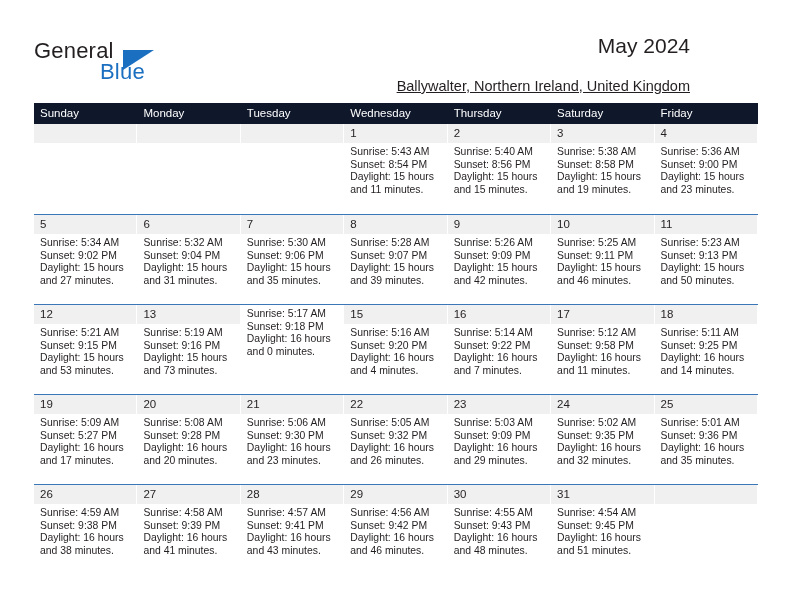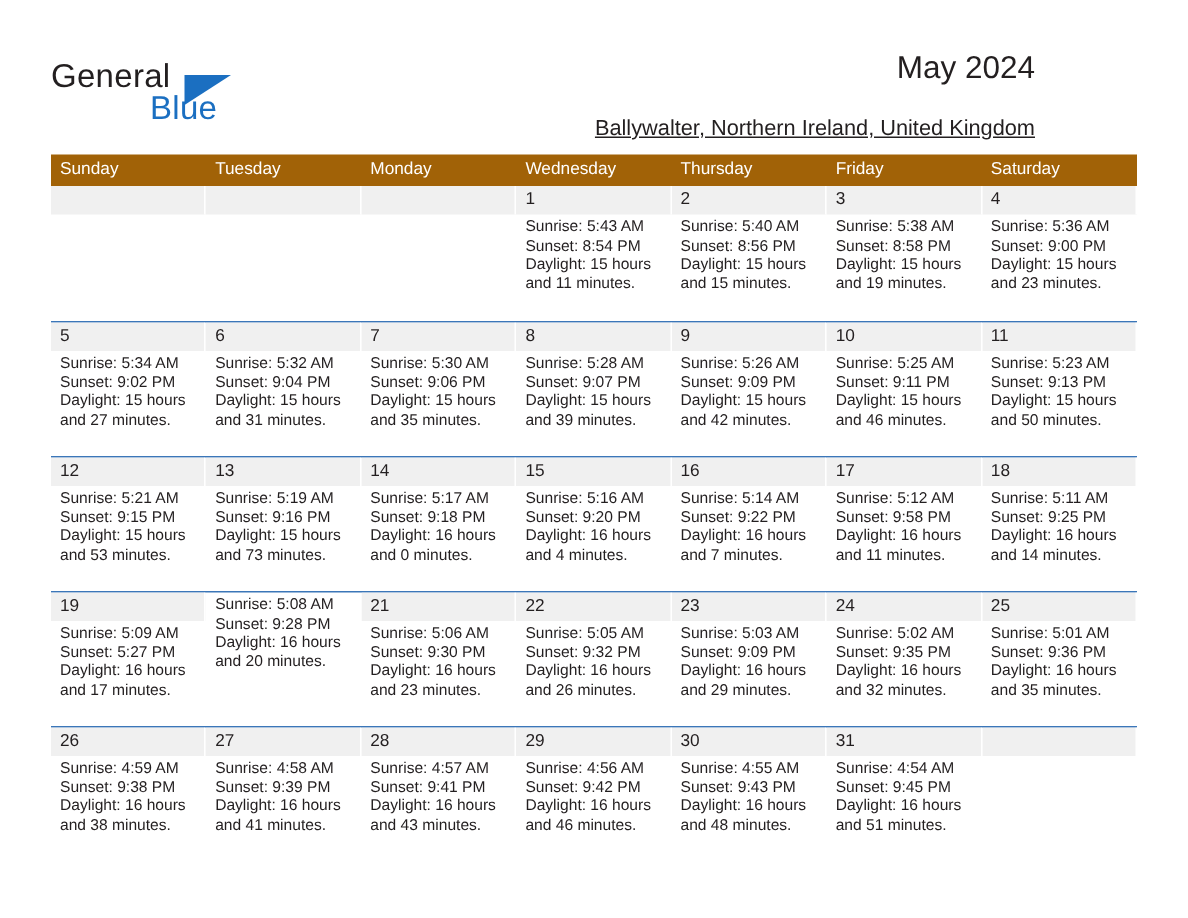--- a/index.html
+++ b/index.html
@@ -86,21 +86,21 @@
 
   
   .calendar {
     position: absolute;
     left: 34px;
     top: 103px;
     width: 724px;
   }
   .dow-row {
     display: flex;
-    background: #a16207;
+    background: #0f172a;
     height: 21px;
   }
   .dow-cell {
     flex: 1 1 0;
     color: #ffffff;
     font-size: 11.5px;
     line-height: 21px;
     padding-left: 6px;
     box-sizing: border-box;
     white-space: nowrap;
@@ -161,26 +161,26 @@
       <span class="logo-blue">Blue</span>
     </div>
 
     <div class="title">May 2024</div>
     <div class="subtitle">Ballywalter, Northern Ireland, United Kingdom</div>
   </div>
 
   <div class="calendar">
     <div class="dow-row">
       <div class="dow-cell">Sunday</div>
+      <div class="dow-cell">Monday</div>
       <div class="dow-cell">Tuesday</div>
-      <div class="dow-cell">Monday</div>
       <div class="dow-cell">Wednesday</div>
       <div class="dow-cell">Thursday</div>
+      <div class="dow-cell">Saturday</div>
       <div class="dow-cell">Friday</div>
-      <div class="dow-cell">Saturday</div>
     </div>
 
     <div id="weeks-container">
         <div class="week-row first">
           <div class="day-cell empty">
             <div class="day-num-band">
               <span class="day-num"></span>
             </div>
             <div class="day-body"></div>
           </div>
@@ -337,23 +337,20 @@
               <span class="day-num">13</span>
             </div>
             <div class="day-body">
               <div class="day-line">Sunrise: 5:19 AM</div>
               <div class="day-line">Sunset: 9:16 PM</div>
               <div class="day-line">Daylight: 15 hours</div>
               <div class="day-line">and 73 minutes.</div>
             </div>
           </div>
           <div class="day-cell">
-            <div class="day-num-band">
-              <span class="day-num">14</span>
-            </div>
             <div class="day-body">
               <div class="day-line">Sunrise: 5:17 AM</div>
               <div class="day-line">Sunset: 9:18 PM</div>
               <div class="day-line">Daylight: 16 hours</div>
               <div class="day-line">and 0 minutes.</div>
             </div>
           </div>
           <div class="day-cell">
             <div class="day-num-band">
               <span class="day-num">15</span>
@@ -405,20 +402,23 @@
               <span class="day-num">19</span>
             </div>
             <div class="day-body">
               <div class="day-line">Sunrise: 5:09 AM</div>
               <div class="day-line">Sunset: 5:27 PM</div>
               <div class="day-line">Daylight: 16 hours</div>
               <div class="day-line">and 17 minutes.</div>
             </div>
           </div>
           <div class="day-cell">
+            <div class="day-num-band">
+              <span class="day-num">20</span>
+            </div>
             <div class="day-body">
               <div class="day-line">Sunrise: 5:08 AM</div>
               <div class="day-line">Sunset: 9:28 PM</div>
               <div class="day-line">Daylight: 16 hours</div>
               <div class="day-line">and 20 minutes.</div>
             </div>
           </div>
           <div class="day-cell">
             <div class="day-num-band">
               <span class="day-num">21</span>

